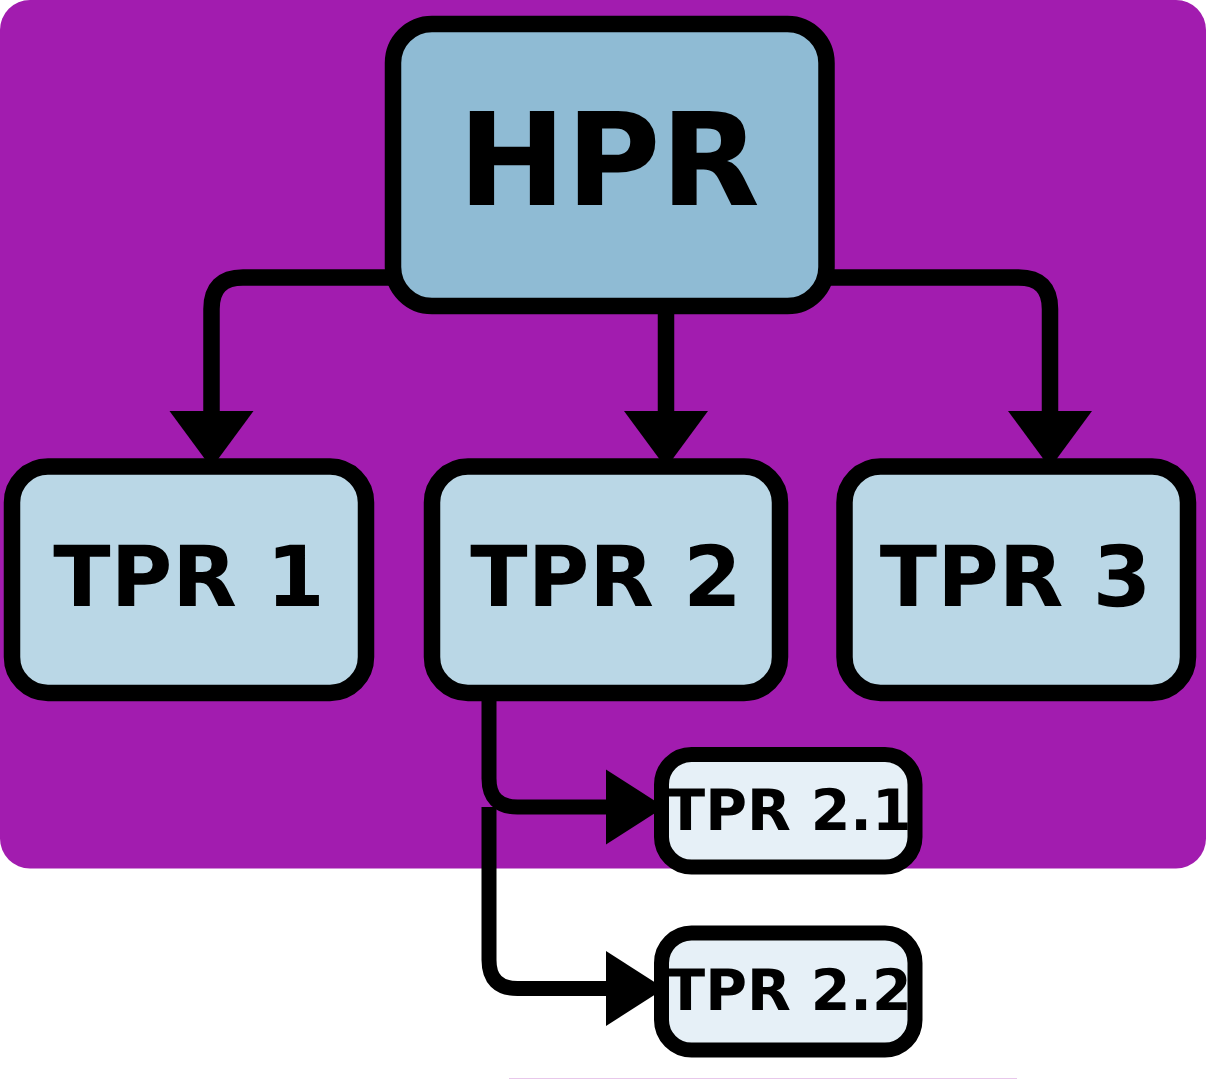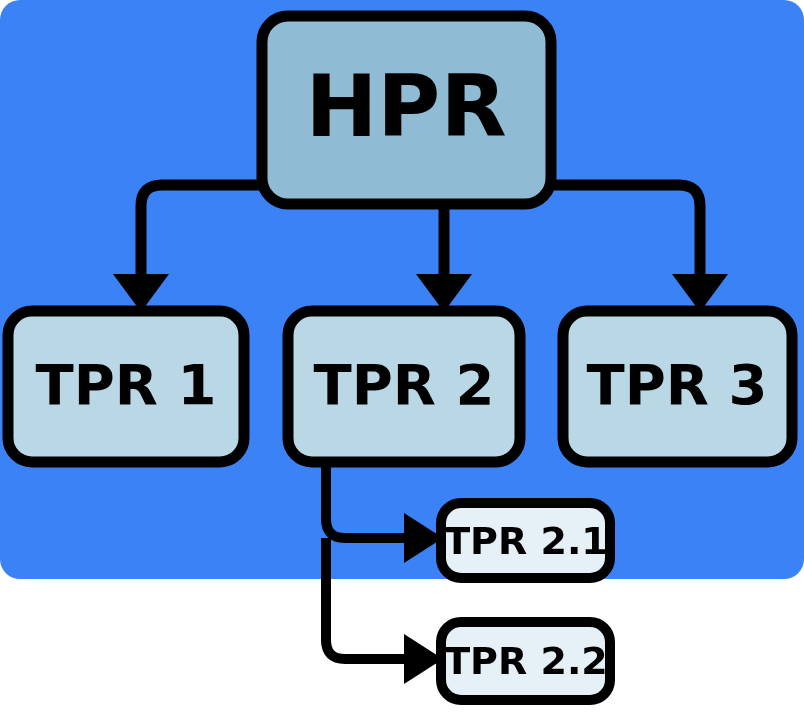--- a/index.html
+++ b/index.html
@@ -10,21 +10,21 @@
   body {
     width: 804px;
     height: 719px;
     overflow: hidden;
     font-family: "DejaVu Sans", sans-serif;
   }
   #diagram-root {
     position: relative;
     width: 804px;
     height: 579px;
-    background: #3b82f6;
+    background: #a21caf;
     border-radius: 20px;
   }
   svg.diagram {
     display: block;
     width: 804px;
     height: 719px;
   }
   .node-rect {
     stroke: #000000;
     stroke-width: 11;

